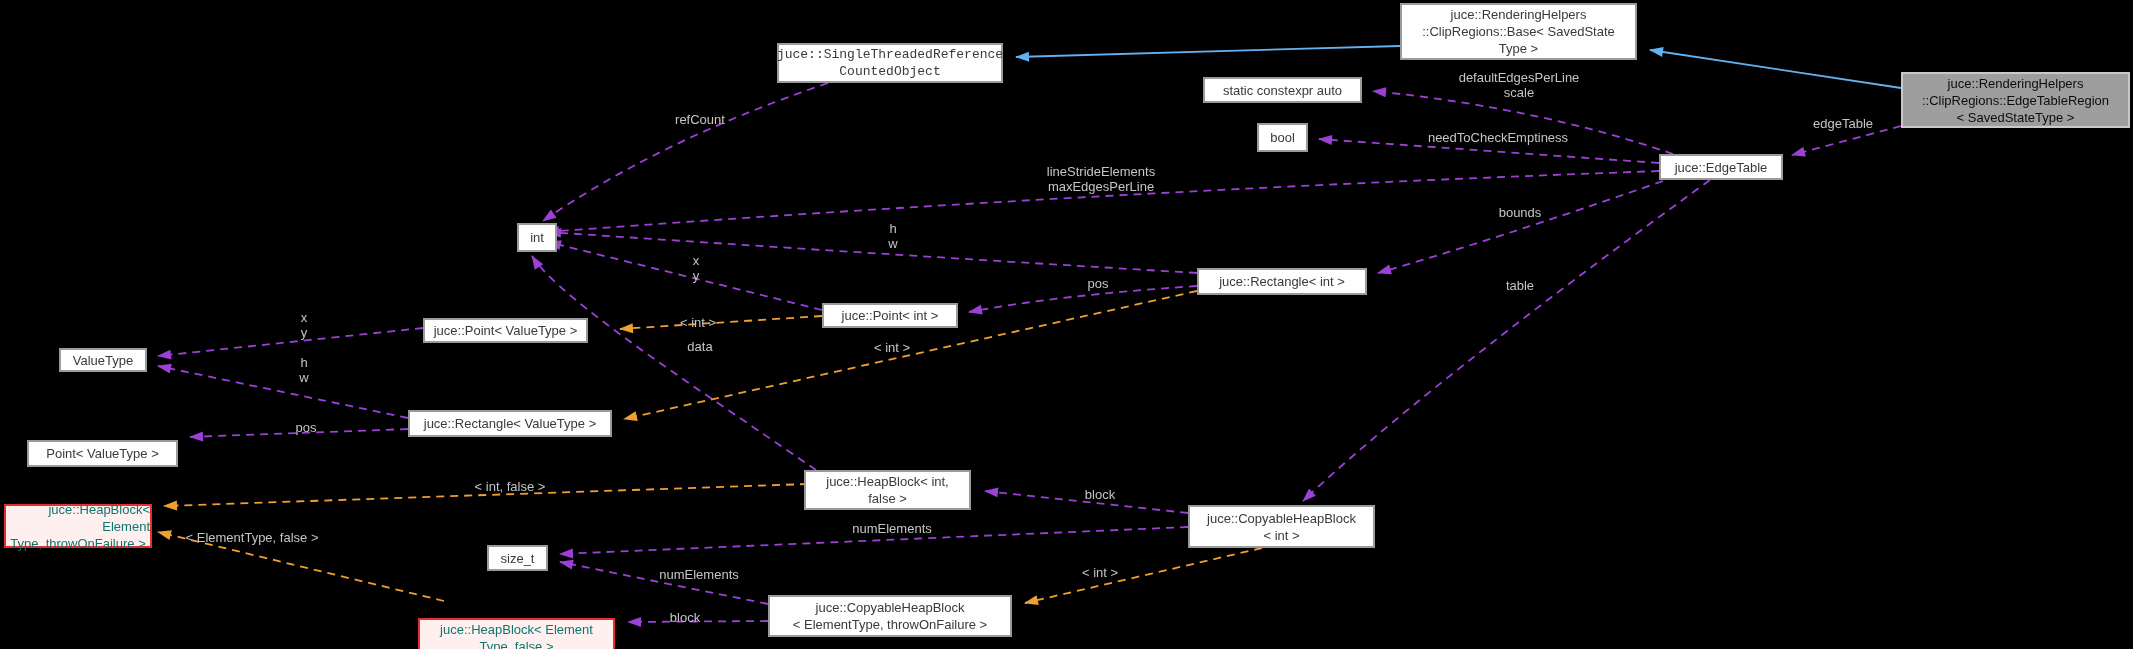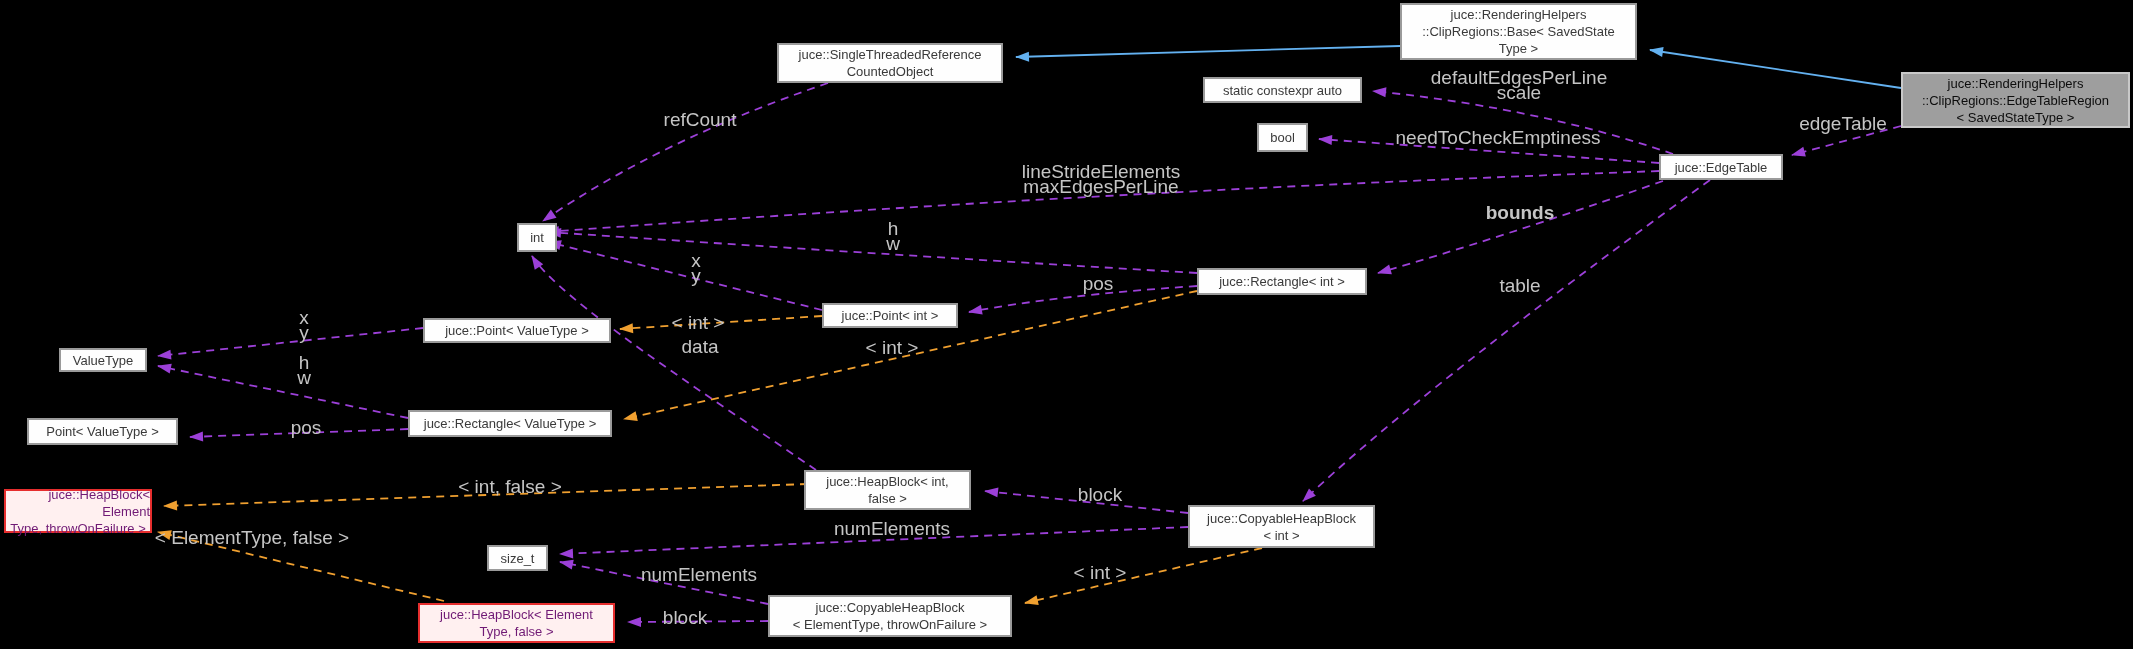--- a/index.html
+++ b/index.html
@@ -4,24 +4,24 @@
 <style>
   html,body{margin:0;padding:0;background:#000;}
   .stage{position:relative;width:2133px;height:649px;background:#000000;
          font-family:"Liberation Sans",sans-serif;overflow:hidden;}
   svg.edges{position:absolute;left:0;top:0;width:2133px;height:649px;}
   .node{position:absolute;box-sizing:border-box;display:flex;flex-direction:column;
         justify-content:center;align-items:center;text-align:right;
         font-size:13px;line-height:17px;z-index:2;}
   .node.normal{background:#fefefe;border:2px solid #9a9a9a;color:#3a3a3a;}
   .node.current{background:#9e9e9e;border:2px solid #c9c9c9;color:#0d0d0d;}
-  .node.red{background:#fff0f0;border:2px solid #e62e2e;color:#701a75;}
+  .node.red{background:#fff0f0;border:2px solid #e62e2e;color:#0f766e;margin-top:15px;}
   .node[data-interactable="true"]{cursor:pointer;}
   .edge-label{position:absolute;transform:translate(-50%,-50%);color:#c5c5c5;
-        font-size:19px;line-height:15px;white-space:pre-line;text-align:center;z-index:3;}
+        font-size:13px;line-height:15px;white-space:pre-line;text-align:center;z-index:3;}
 </style>
 </head>
 <body>
 
 <div class="stage" data-interactable="false">
     <svg class="edges" viewBox="0 0 2133 649" data-interactable="false">
       <defs>
         <marker id="arrow-usage" markerUnits="userSpaceOnUse" markerWidth="16" markerHeight="12" refX="14" refY="6" orient="auto">
           <path d="M1,1 L15,6 L1,11 Z" fill="#9c40d8"></path>
         </marker>
@@ -51,21 +51,21 @@
       <path d="M1188,513 L985,491" fill="none" stroke="#9c40d8" stroke-width="1.8" stroke-dasharray="8,6" marker-end="url(#arrow-usage)" data-interactable="false"></path>
       <path d="M1188,527 L560,554" fill="none" stroke="#9c40d8" stroke-width="1.8" stroke-dasharray="8,6" marker-end="url(#arrow-usage)" data-interactable="false"></path>
       <path d="M768,604 L560,562" fill="none" stroke="#9c40d8" stroke-width="1.8" stroke-dasharray="8,6" marker-end="url(#arrow-usage)" data-interactable="false"></path>
       <path d="M768,621 L628,622" fill="none" stroke="#9c40d8" stroke-width="1.8" stroke-dasharray="8,6" marker-end="url(#arrow-usage)" data-interactable="false"></path>
       <path d="M822,316 L620,329" fill="none" stroke="#f0a030" stroke-width="1.8" stroke-dasharray="8,6" marker-end="url(#arrow-template)" data-interactable="false"></path>
       <path d="M1197,291 L624,419" fill="none" stroke="#f0a030" stroke-width="1.8" stroke-dasharray="8,6" marker-end="url(#arrow-template)" data-interactable="false"></path>
       <path d="M808,484 L164,506" fill="none" stroke="#f0a030" stroke-width="1.8" stroke-dasharray="8,6" marker-end="url(#arrow-template)" data-interactable="false"></path>
       <path d="M444,601 L158,532" fill="none" stroke="#f0a030" stroke-width="1.8" stroke-dasharray="8,6" marker-end="url(#arrow-template)" data-interactable="false"></path>
       <path d="M1262,548 L1025,603" fill="none" stroke="#f0a030" stroke-width="1.8" stroke-dasharray="8,6" marker-end="url(#arrow-template)" data-interactable="false"></path>
     </svg>
-    <div class="node normal" data-interactable="true" style="left: 777px; top: 43px; width: 226px; height: 40px;">
+    <div class="node normal" data-interactable="true" style="left: 777px; top: 43px; width: 226px; height: 40px; font-family: Liberation Mono, monospace;">
       <div data-interactable="false">juce::SingleThreadedReference</div>
       <div data-interactable="false">CountedObject</div>
     </div>
     <div class="node normal" data-interactable="true" style="left: 1400px; top: 3px; width: 237px; height: 57px;">
       <div data-interactable="false">juce::RenderingHelpers</div>
       <div data-interactable="false">::ClipRegions::Base&lt; SavedState</div>
       <div data-interactable="false">Type &gt;</div>
     </div>
     <div class="node current" data-interactable="false" style="left: 1901px; top: 72px; width: 229px; height: 56px;">
       <div data-interactable="false">juce::RenderingHelpers</div>
@@ -83,30 +83,30 @@
     </div>
     <div class="node normal" data-interactable="false" style="left: 497px; top: 223px; width: 40px; height: 29px; margin-left: 20px;">
       <div data-interactable="false">int</div>
     </div>
     <div class="node normal" data-interactable="true" style="left: 1197px; top: 268px; width: 170px; height: 27px;">
       <div data-interactable="false">juce::Rectangle&lt; int &gt;</div>
     </div>
     <div class="node normal" data-interactable="true" style="left: 822px; top: 303px; width: 136px; height: 25px;">
       <div data-interactable="false">juce::Point&lt; int &gt;</div>
     </div>
-    <div class="node normal" data-interactable="true" style="left: 423px; top: 318px; width: 188px; height: 25px;">
+    <div class="node normal" data-interactable="true" style="left: 423px; top: 318px; width: 165px; height: 25px;">
       <div data-interactable="false">juce::Point&lt; ValueType &gt;</div>
     </div>
     <div class="node normal" data-interactable="false" style="left: 59px; top: 348px; width: 88px; height: 24px;">
       <div data-interactable="false">ValueType</div>
     </div>
     <div class="node normal" data-interactable="true" style="left: 408px; top: 410px; width: 204px; height: 27px;">
       <div data-interactable="false">juce::Rectangle&lt; ValueType &gt;</div>
     </div>
-    <div class="node normal" data-interactable="false" style="left: 27px; top: 418px; width: 151px; height: 27px;">
+    <div class="node normal" data-interactable="false" style="left: 27px; top: 440px; width: 151px; height: 27px;">
       <div data-interactable="false">Point&lt; ValueType &gt;</div>
     </div>
     <div class="node red" data-interactable="true" style="left: 4px; top: 489px; width: 148px; height: 44px;">
       <div data-interactable="false">juce::HeapBlock&lt; Element</div>
       <div data-interactable="false">Type, throwOnFailure &gt;</div>
     </div>
     <div class="node normal" data-interactable="true" style="left: 804px; top: 470px; width: 167px; height: 40px;">
       <div data-interactable="false">juce::HeapBlock&lt; int,</div>
       <div data-interactable="false">false &gt;</div>
     </div>
@@ -125,21 +125,21 @@
       <div data-interactable="false">juce::CopyableHeapBlock</div>
       <div data-interactable="false">&lt; ElementType, throwOnFailure &gt;</div>
     </div>
     <div class="edge-label" data-interactable="false" style="left: 700px; top: 119px;">refCount</div>
     <div class="edge-label" data-interactable="false" style="left: 1101px; top: 179px;">lineStrideElements
 maxEdgesPerLine</div>
     <div class="edge-label" data-interactable="false" style="left: 1498px; top: 137px;">needToCheckEmptiness</div>
     <div class="edge-label" data-interactable="false" style="left: 1519px; top: 85px;">defaultEdgesPerLine
 scale</div>
     <div class="edge-label" data-interactable="false" style="left: 1843px; top: 123px;">edgeTable</div>
-    <div class="edge-label" data-interactable="false" style="left: 1520px; top: 212px; font-weight: bold;">bounds</div>
+    <div class="edge-label" data-interactable="false" style="left: 1520px; top: 212px;">bounds</div>
     <div class="edge-label" data-interactable="false" style="left: 1520px; top: 285px;">table</div>
     <div class="edge-label" data-interactable="false" style="left: 893px; top: 236px;">h
 w</div>
     <div class="edge-label" data-interactable="false" style="left: 696px; top: 268px;">x
 y</div>
     <div class="edge-label" data-interactable="false" style="left: 1098px; top: 283px;">pos</div>
     <div class="edge-label" data-interactable="false" style="left: 700px; top: 346px;">data</div>
     <div class="edge-label" data-interactable="false" style="left: 304px; top: 325px;">x
 y</div>
     <div class="edge-label" data-interactable="false" style="left: 304px; top: 370px;">h

